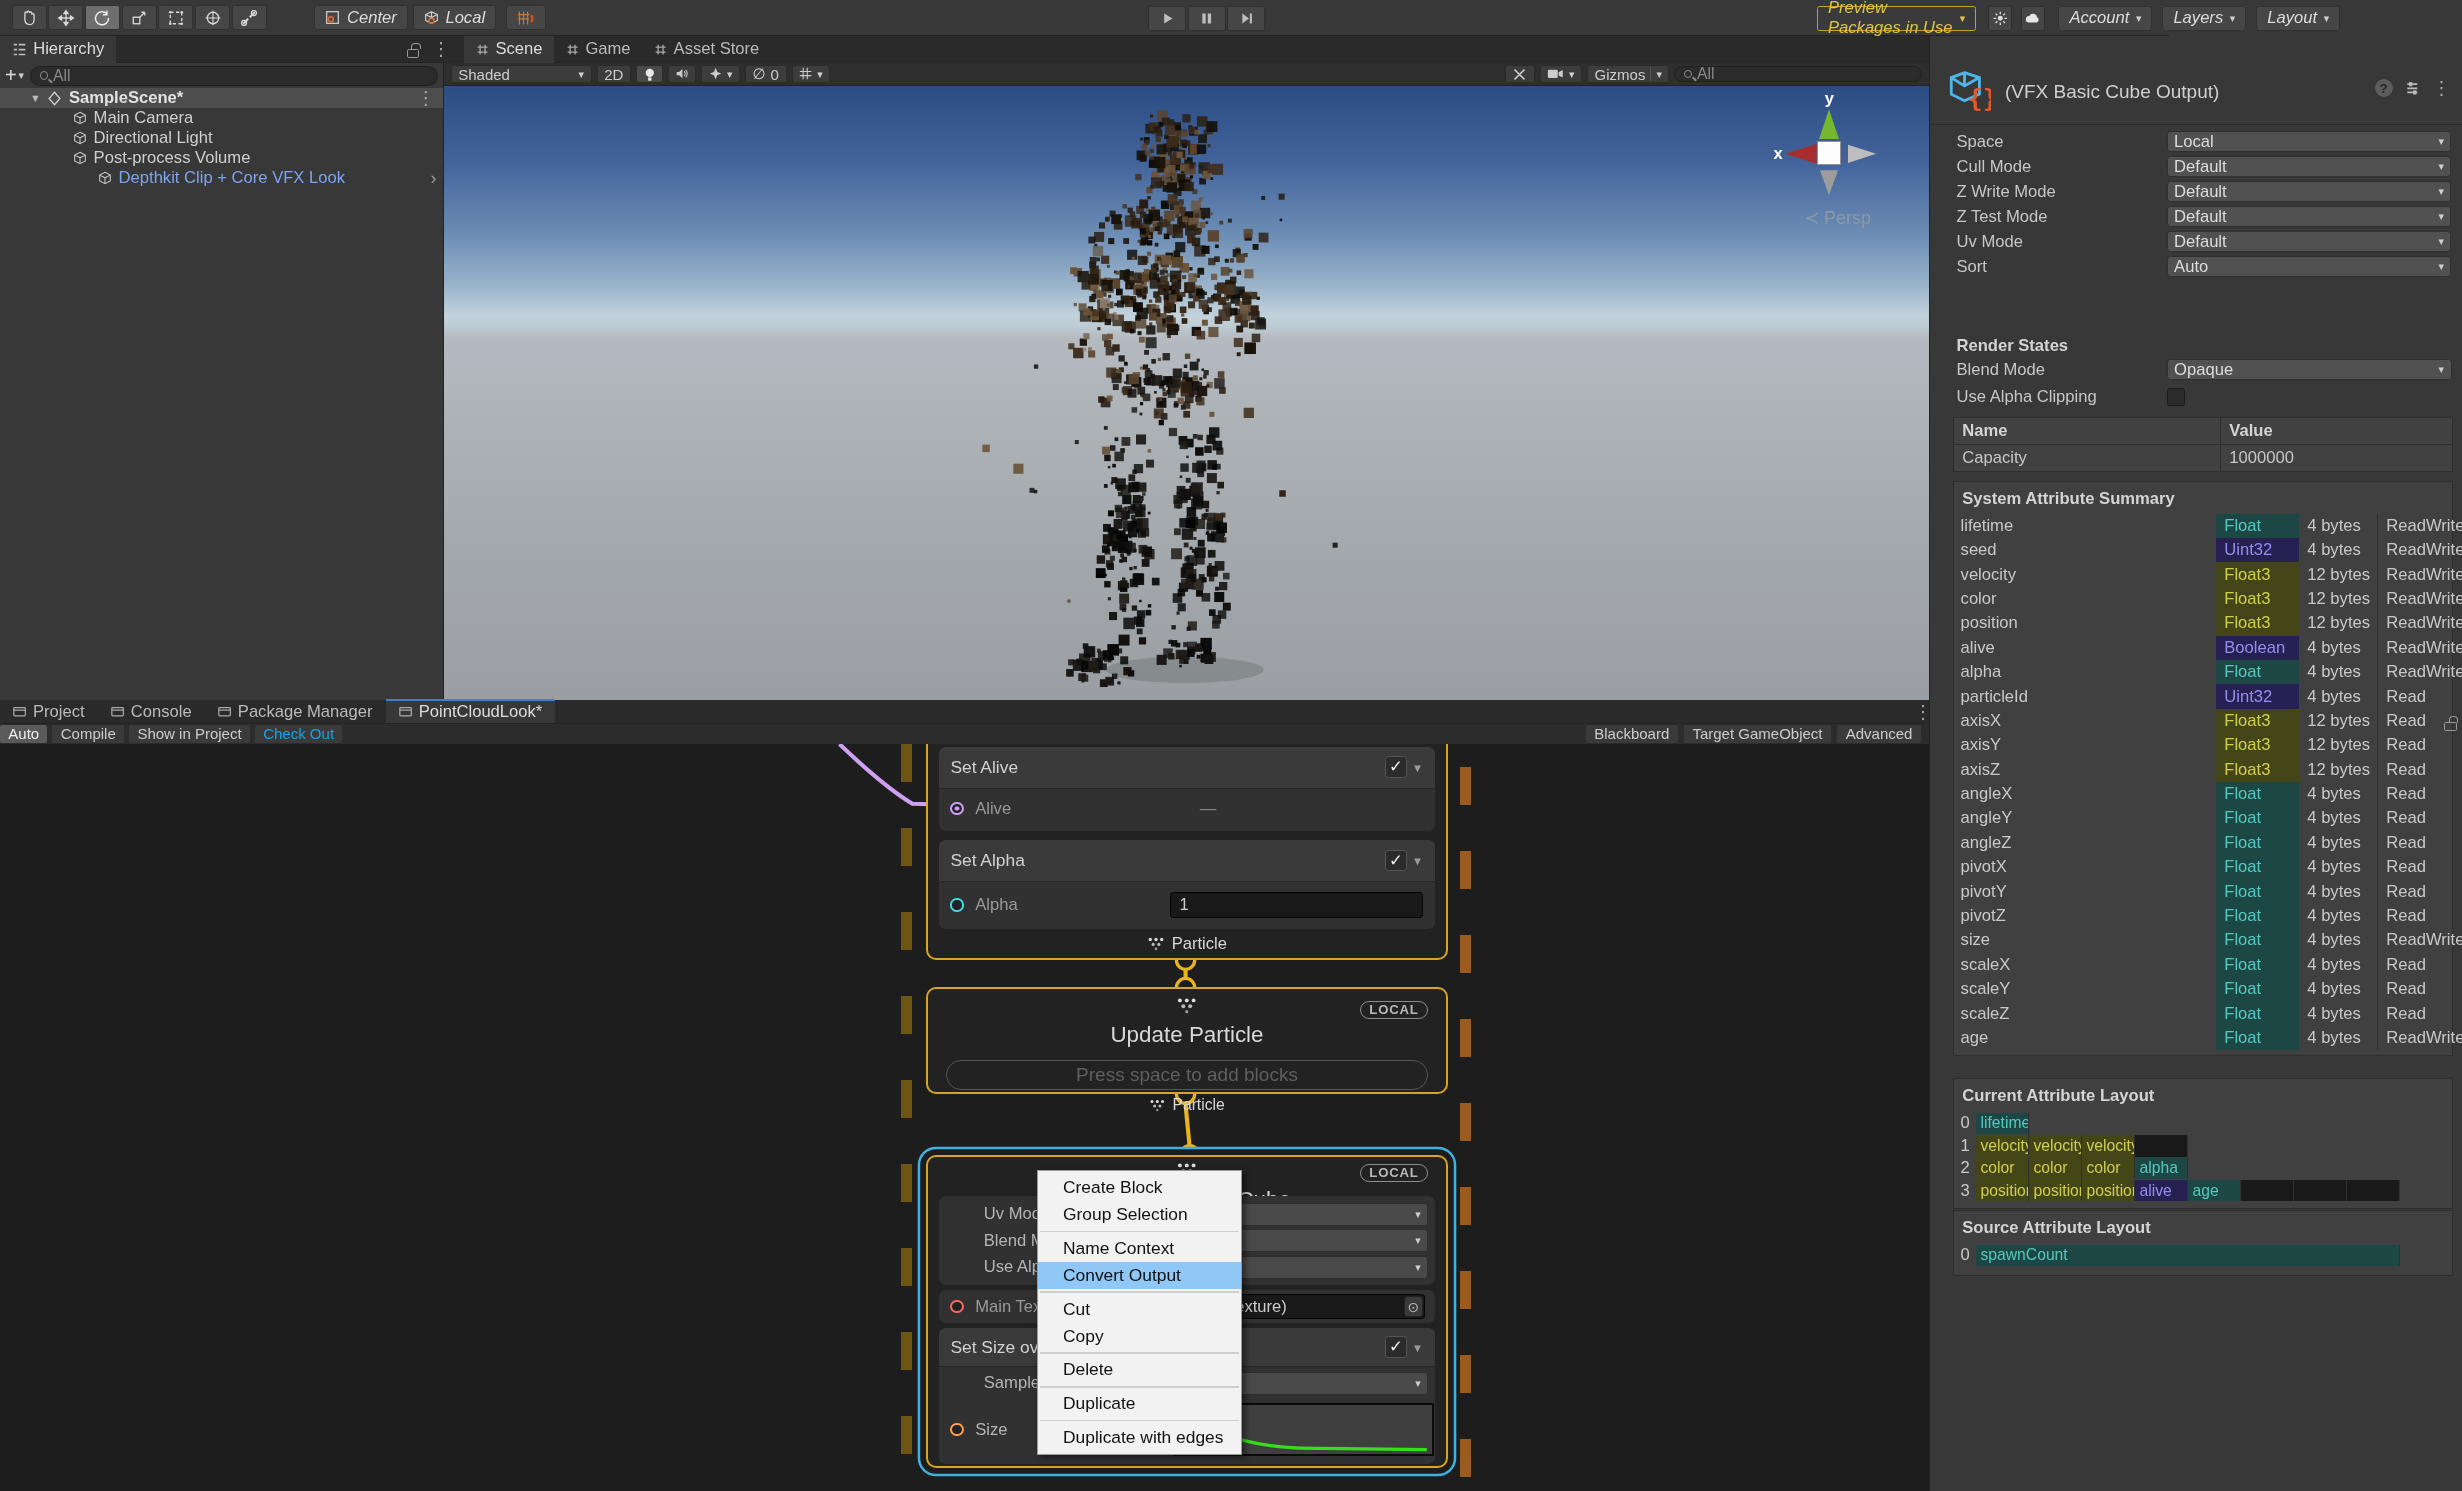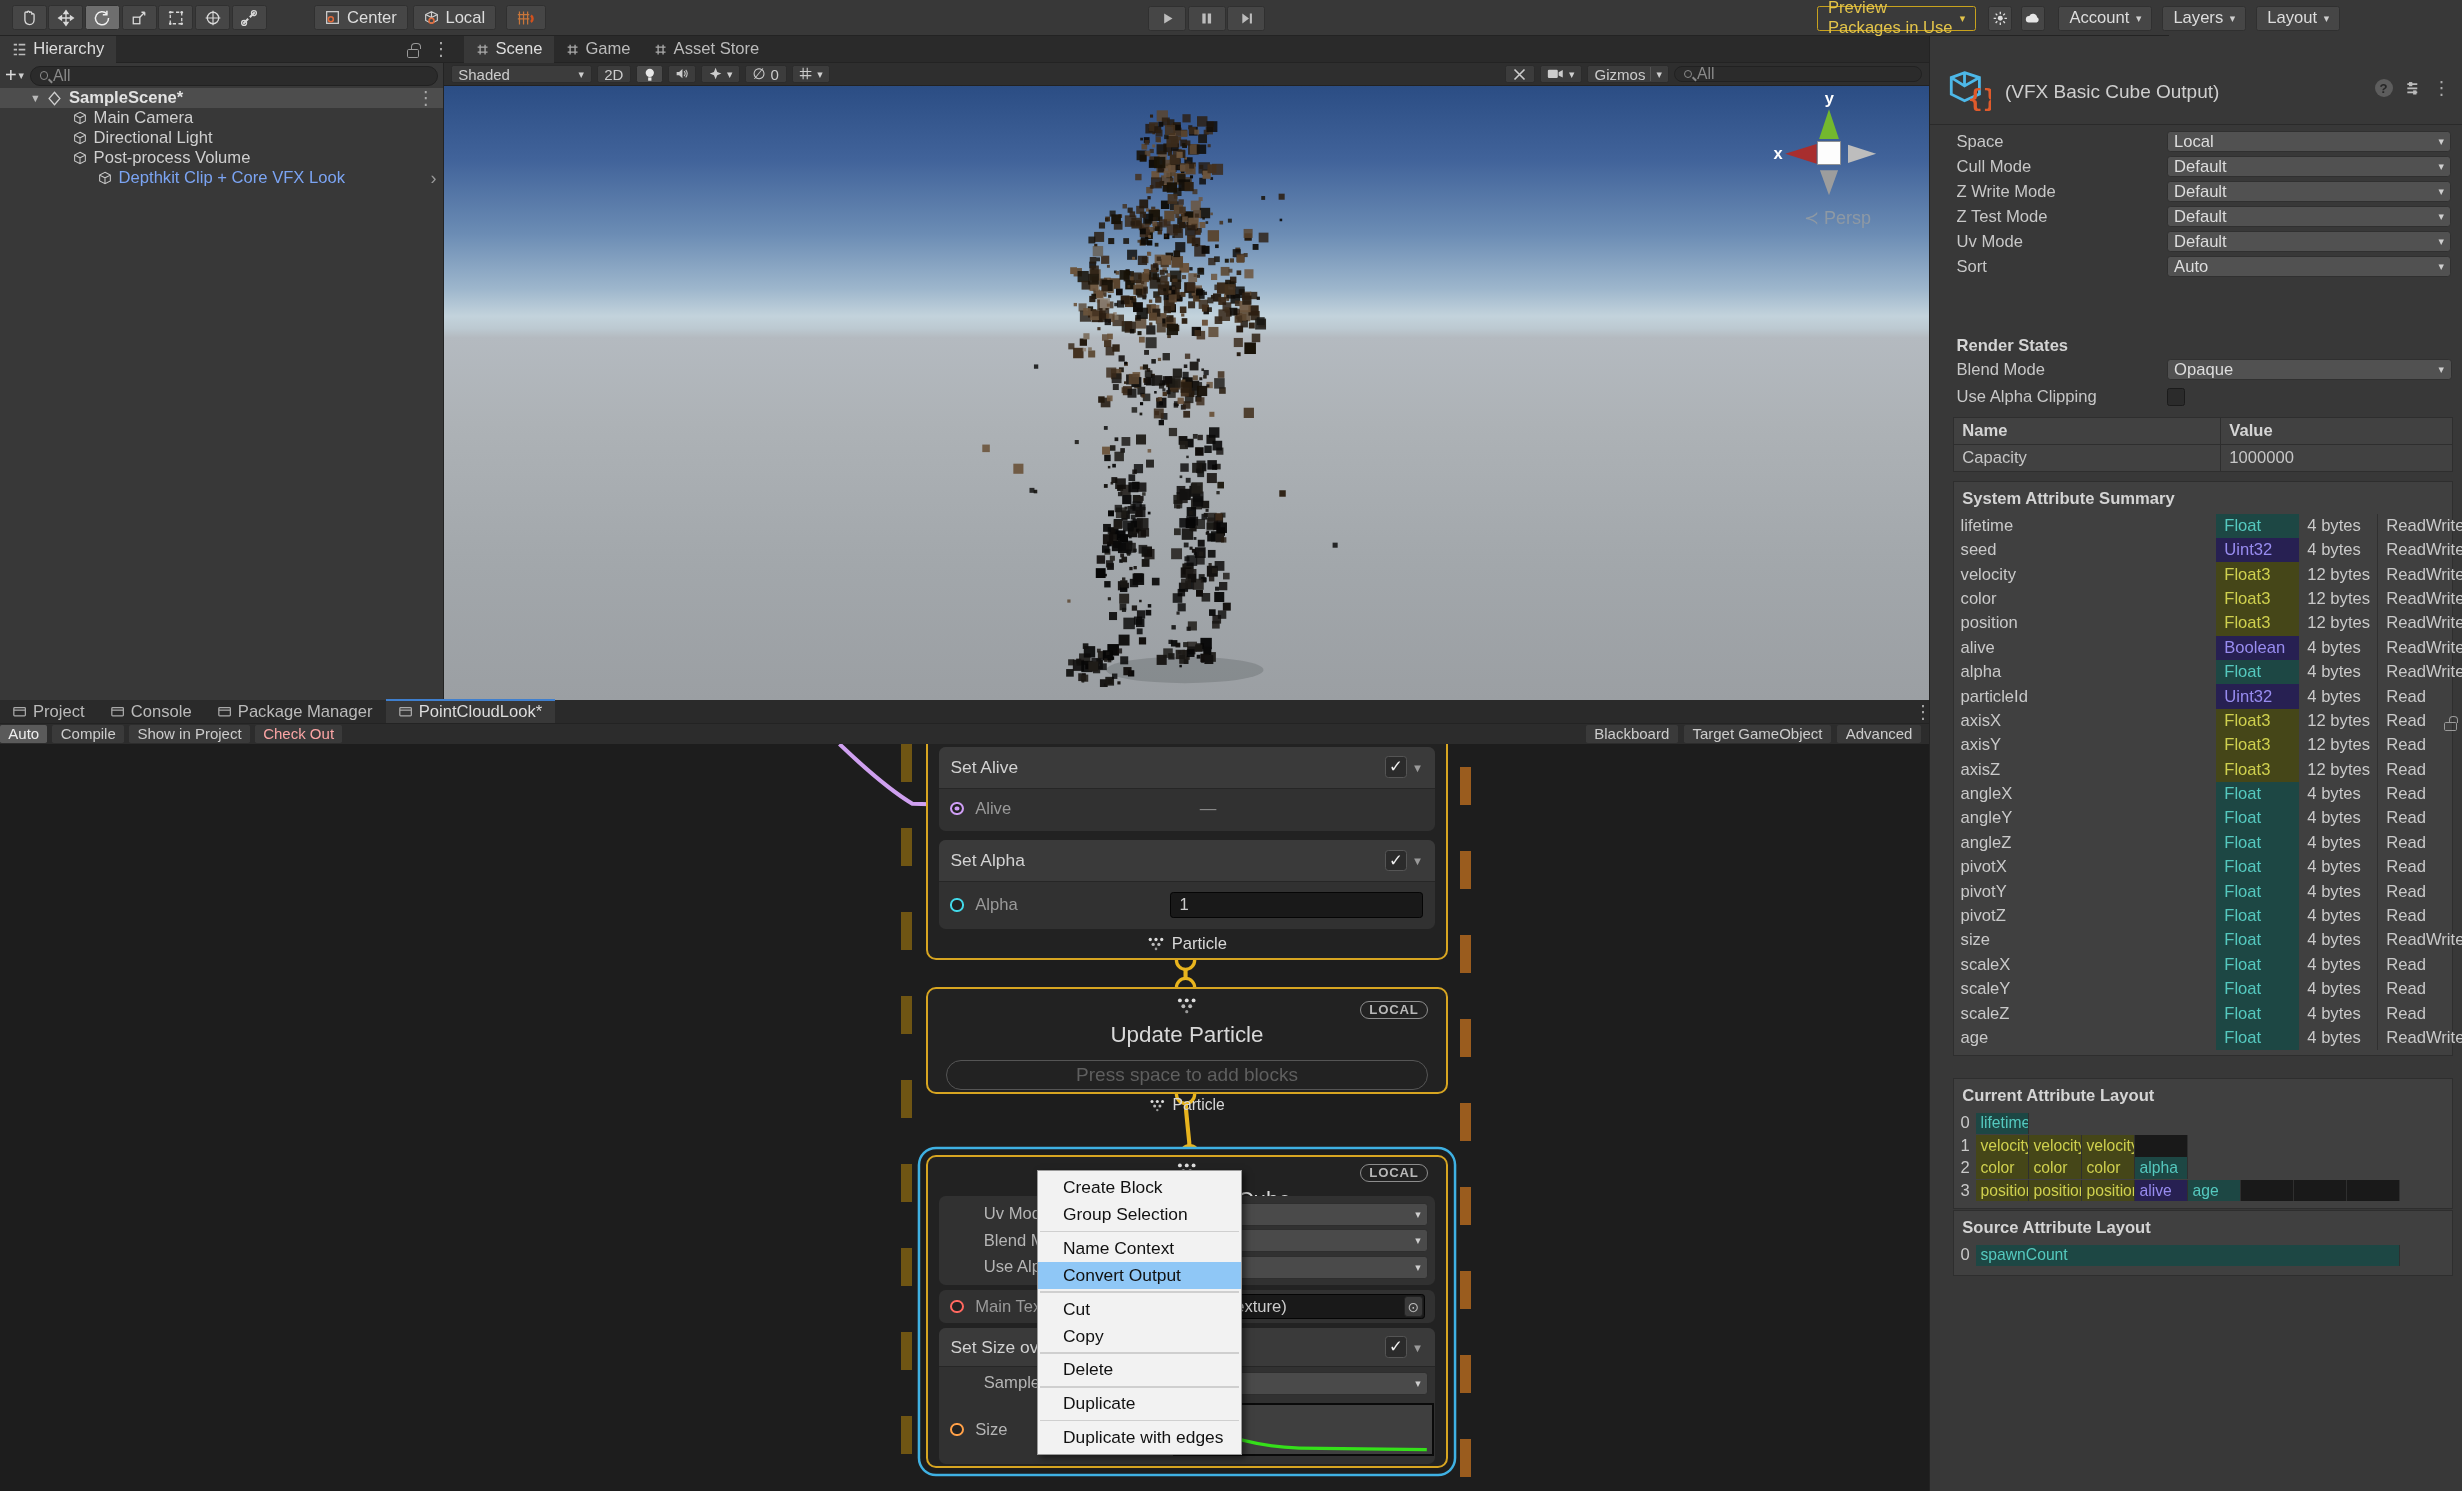--- a/index.html
+++ b/index.html
@@ -3,21 +3,21 @@
 <meta charset="utf-8">
 <style>
   * { margin:0; padding:0; box-sizing:border-box; }
   html,body { width:2462px; height:1491px; background:#383838; overflow:hidden;
     font-family:"Liberation Sans","DejaVu Sans",sans-serif; color:#c7c7c7; }
   #app { position:relative; width:2462px; height:1491px; }
   .abs { position:absolute; }
   .row { display:flex; align-items:center; }
 
   
-  #top-toolbar { left:0; top:0; width:2169px; height:36px; background:#383838; border-bottom:0.8px solid #232323; }
+  #top-toolbar { left:0; top:0; width:2169px; height:36px; background:#383838; border-bottom:0.8px solid #232323;font-style:italic; }
   .toolbtn { width:35px; height:25px; background:#464646; border:0.8px solid #303030; border-radius:2.5px;
     display:flex; align-items:center; justify-content:center; margin-right:1.7px; }
   .toolbtn.active { background:#6e6e6e; }
   .toolbtn svg { display:block; }
   .pillbtn { height:25px; background:#464646; border:0.8px solid #303030; border-radius:2.5px;
     display:flex; align-items:center; padding:0 10px; font-size:16.6px; color:#ddd; gap:6.6px; }
   .caret { font-size:10.8px; color:#cfcfcf; }
   
   .tabstrip { background:#2a2a2a; border-bottom:0.8px solid #232323; }
   .tab { height:26.5px; display:flex; align-items:center; gap:6.6px; padding:0 11.6px; font-size:16.6px; color:#bbb; }
@@ -78,21 +78,21 @@
   .lay-cell[data-kind="empty"] { background:#191919; }
 
   
   #bottom-strip { left:0; top:700px; width:1929px; height:24px; background:#2a2a2a; border-bottom:0.8px solid #232323; display:flex; align-items:flex-end; }
   .btab { height:24px; display:flex; align-items:center; gap:6.6px; padding:0 13.2px; font-size:16.6px; color:#bbb; border-top:2.5px solid transparent; }
   .btab[data-active="true"] { background:#383838; color:#ddd; border-top:2.5px solid #3f7fce; }
   #graph-toolbar { left:0; top:724px; width:1929px; height:21px; background:#2c2c2c; border-bottom:0.8px solid #1d1d1d;
     display:flex; align-items:center; gap:5px; padding:0 0 0 0; }
   .gtbtn { height:17.4px; display:flex; align-items:center; padding:0 8.3px; font-size:15px; color:#ccc; background:#3a3a3a; border-radius:1.7px; }
   .gtbtn[data-emph="true"] { background:#5a5a5a; color:#eee; }
-  .gtbtn[data-disabled="true"] { color:#fca5a5; }
+  .gtbtn[data-disabled="true"] { color:#0ea5e9; }
 
   
   #canvas { left:0; top:744px; width:1929px; height:747px; background:#1d1d1d; overflow:hidden; }
   .dashstrip { position:absolute; top:0; bottom:0; width:10.8px; }
   .vfxnode { position:absolute; background:#222; border:2.5px solid #d7a521; border-radius:10px; }
   .block { position:absolute; background:#313131; border-radius:6.6px; overflow:hidden; }
   .block-h { height:41px; background:#3a3a3a; display:flex; align-items:center; padding:0 11.6px; font-size:17.4px; color:#d2d2d2; }
   .block-b { display:flex; align-items:center; padding:0 11.6px; font-size:16.6px; color:#9a9a9a; }
   .portring { width:13.2px; height:13.2px; border-radius:50%; border:2.5px solid; flex:none; background:#222; }
   .chev { color:#9a9a9a; font-size:11.6px; margin-left:5px; }

